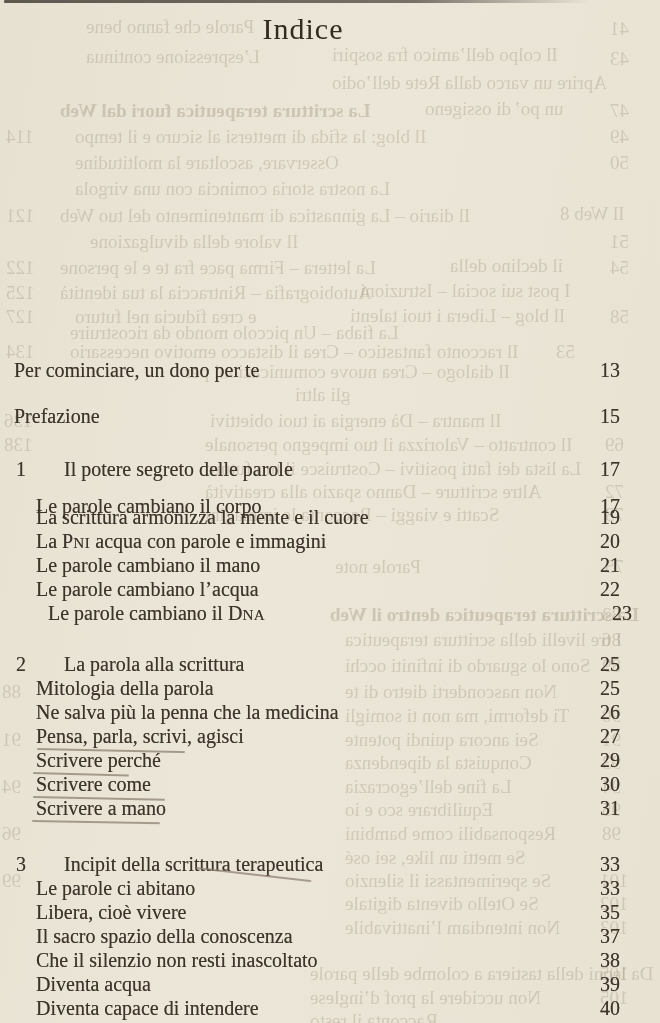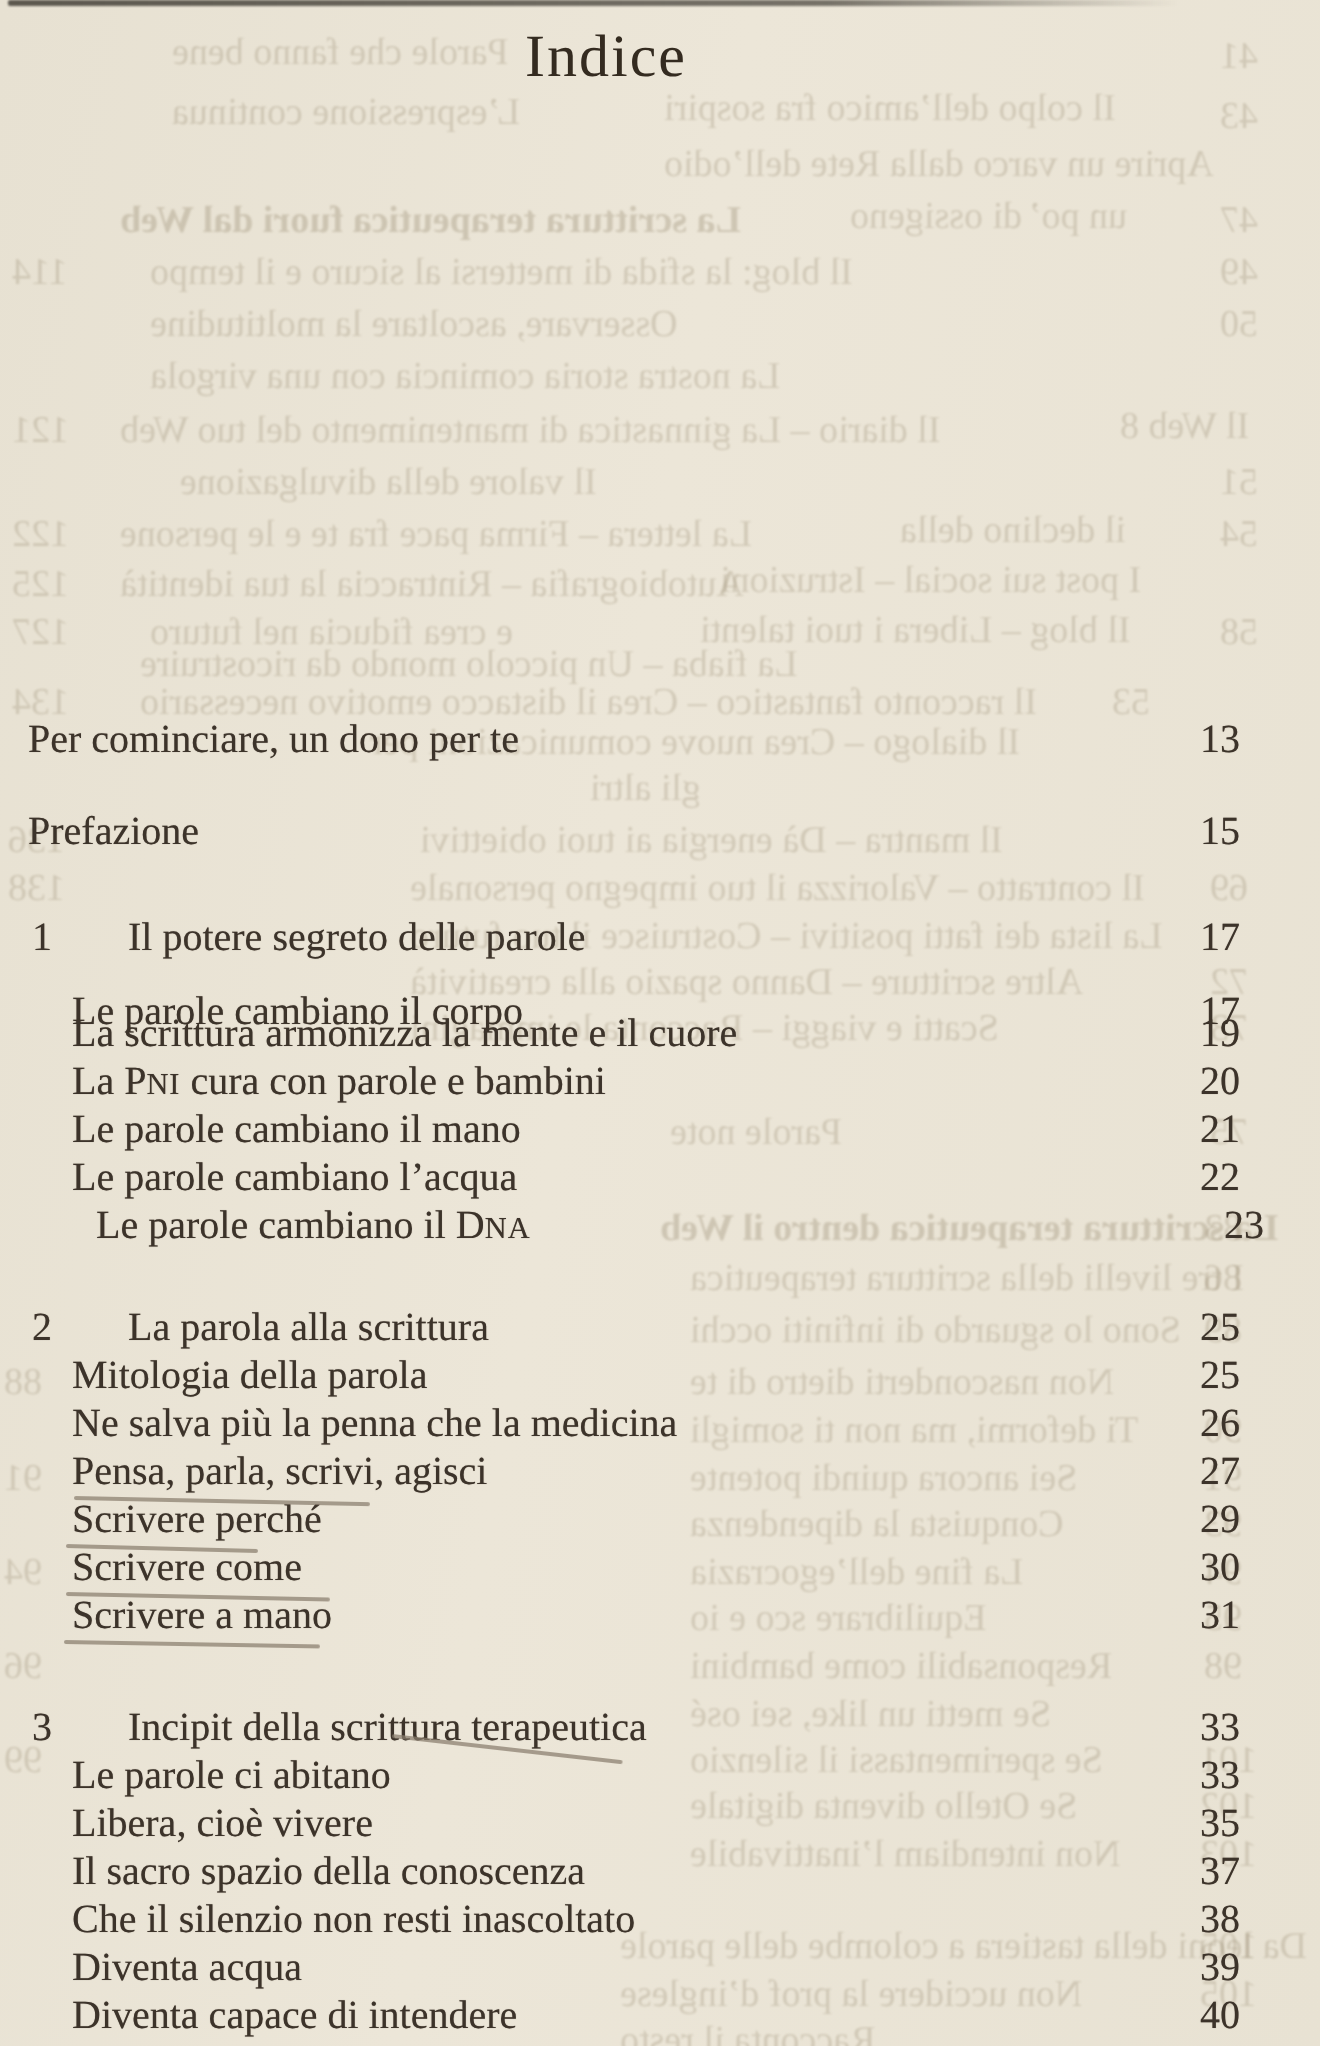--- a/index.html
+++ b/index.html
@@ -153,21 +153,21 @@
     </div>
 
   <h1 class="page-title">Indice</h1>
 
   <div class="toc">
       <div class="row front" style="top: 358px;"><span class="etext">Per cominciare, un dono per te</span><span class="pgnum">13</span></div>
       <div class="row front" style="top: 404px;"><span class="etext">Prefazione</span><span class="pgnum">15</span></div>
       <div class="row chapter" style="top: 457px;"><span class="chnum">1</span><span class="etext">Il potere segreto delle parole</span><span class="pgnum">17</span></div>
       <div class="row sub" style="top: 481px; margin-top: 13px;"><span class="etext">Le parole cambiano il corpo</span><span class="pgnum">17</span></div>
       <div class="row sub" style="top: 505px;"><span class="etext">La scrittura armonizza la mente e il cuore</span><span class="pgnum">19</span></div>
-      <div class="row sub" style="top: 529px;"><span class="etext"><span>La P</span><span class="sc">NI</span><span> cura con parole e bambini</span></span><span class="pgnum">20</span></div>
+      <div class="row sub" style="top: 529px;"><span class="etext"><span>La P</span><span class="sc">NI</span><span> acqua con parole e immagini</span></span><span class="pgnum">20</span></div>
       <div class="row sub" style="top: 553px;"><span class="etext">Le parole cambiano il mano</span><span class="pgnum">21</span></div>
       <div class="row sub" style="top: 577px;"><span class="etext">Le parole cambiano l’acqua</span><span class="pgnum">22</span></div>
       <div class="row sub" style="top: 601px; margin-left: 12px;"><span class="etext"><span>Le parole cambiano il D</span><span class="sc">NA</span></span><span class="pgnum">23</span></div>
       <div class="row chapter" style="top: 652px;"><span class="chnum">2</span><span class="etext">La parola alla scrittura</span><span class="pgnum">25</span></div>
       <div class="row sub" style="top: 676px;"><span class="etext">Mitologia della parola</span><span class="pgnum">25</span></div>
       <div class="row sub" style="top: 700px;"><span class="etext">Ne salva più la penna che la medicina</span><span class="pgnum">26</span></div>
       <div class="row sub" style="top: 724px;"><span class="etext">Pensa, parla, scrivi, agisci</span><span class="pgnum">27</span></div>
       <div class="row sub" style="top: 748px;"><span class="etext">Scrivere perché</span><span class="pgnum">29</span></div>
       <div class="row sub" style="top: 772px;"><span class="etext">Scrivere come</span><span class="pgnum">30</span></div>
       <div class="row sub" style="top: 796px;"><span class="etext">Scrivere a mano</span><span class="pgnum">31</span></div>

